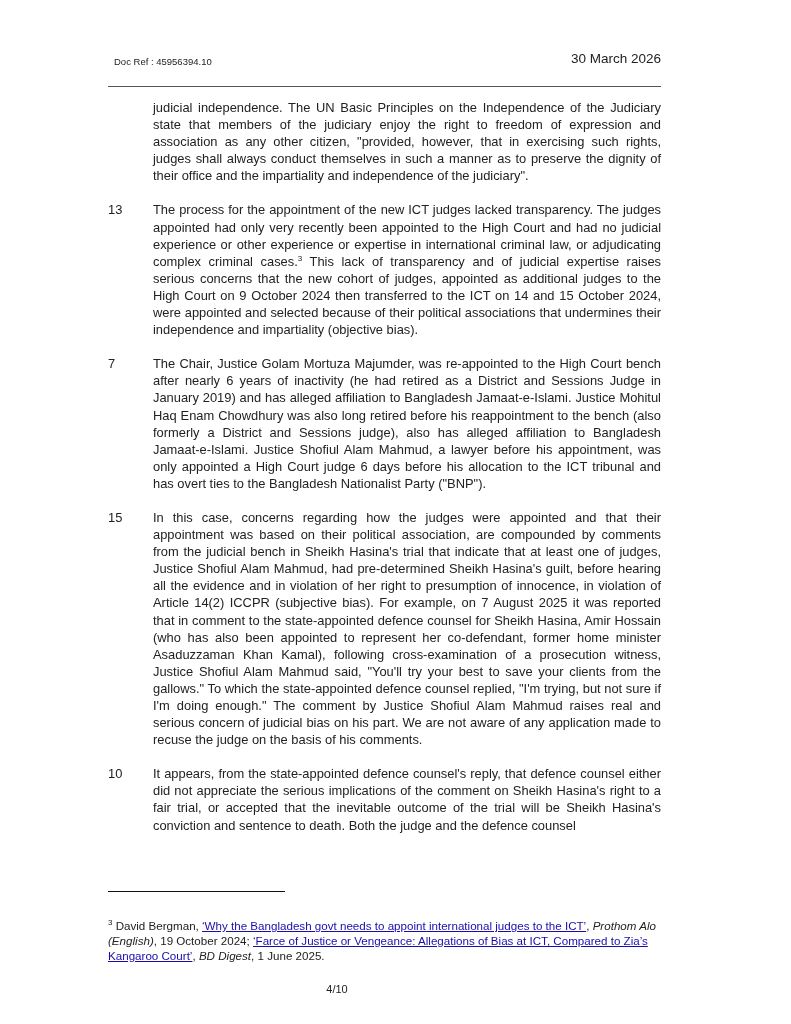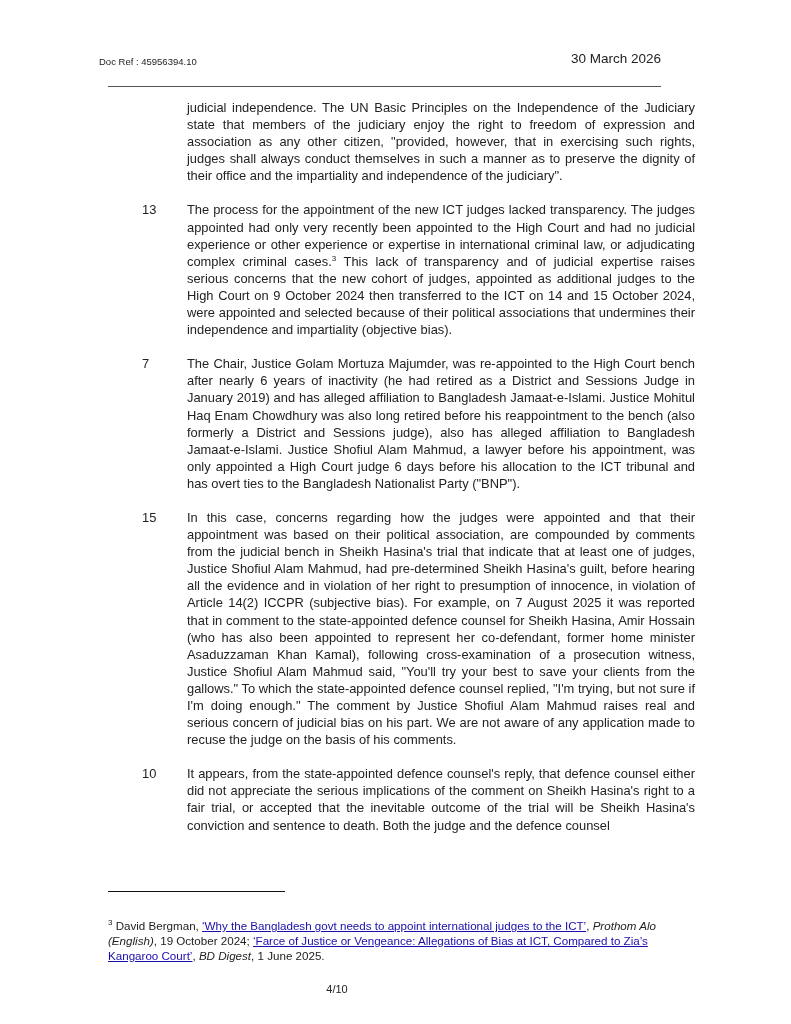--- a/index.html
+++ b/index.html
@@ -1,21 +1,21 @@
 <!DOCTYPE html>
 <html><head>
   <meta charset="utf-8">
   <style>
     html, body { margin: 0; padding: 0; background: #ffffff; }
     body {
       width: 791px; height: 1024px; position: relative; overflow: hidden;
       font-family: "Liberation Sans", sans-serif; color: #222222;
     }
     .header-ref {
-      position: absolute; left: 99px; top: 56px;
+      position: absolute; left: 114px; top: 56px;
       font-size: 9.5px; color: #222;
     }
     .header-date {
       position: absolute; right: 130px; top: 51px;
       font-size: 13.5px; color: #222;
     }
     .header-rule {
       position: absolute; left: 108px; top: 86px; width: 553px; height: 0;
       border-top: 1px solid #555;
     }
@@ -45,21 +45,21 @@
   </style>
 </head>
 <body>
 
 <div>
   <div class="header-ref">Doc Ref : 45956394.10</div>
   <div class="header-date">30 March 2026</div>
   <div class="header-rule"></div>
 </div>
 
-<div class="body-text" style="top:99px;margin-left:34px;">
+<div class="body-text" style="top:99px;">
   <div class="cont">judicial independence. The UN Basic Principles on the Independence of the Judiciary state that members of the judiciary enjoy the right to freedom of expression and association as any other citizen, "provided, however, that in exercising such rights, judges shall always conduct themselves in such a manner as to preserve the dignity of their office and the impartiality and independence of the judiciary".</div>
 
   <div class="para">
     <div class="para-num">13</div>
     <div class="para-text"><span>The process for the appointment of the new ICT judges lacked transparency. The judges appointed had only very recently been appointed to the High Court and had no judicial experience or other experience or expertise in international criminal law, or adjudicating complex criminal cases.</span><sup>3</sup><span> This lack of transparency and of judicial expertise raises serious concerns that the new cohort of judges, appointed as additional judges to the High Court on 9 October 2024 then transferred to the ICT on 14 and 15 October 2024, were appointed and selected because of their political associations that undermines their independence and impartiality (objective bias).</span></div>
   </div>
 
   <div class="para">
     <div class="para-num">7</div>
     <div class="para-text">The Chair, Justice Golam Mortuza Majumder, was re-appointed to the High Court bench after nearly 6 years of inactivity (he had retired as a District and Sessions Judge in January 2019) and has alleged affiliation to Bangladesh Jamaat-e-Islami. Justice Mohitul Haq Enam Chowdhury was also long retired before his reappointment to the bench (also formerly a District and Sessions judge), also has alleged affiliation to Bangladesh Jamaat-e-Islami. Justice Shofiul Alam Mahmud, a lawyer before his appointment, was only appointed a High Court judge 6 days before his allocation to the ICT tribunal and has overt ties to the Bangladesh Nationalist Party ("BNP").</div>

